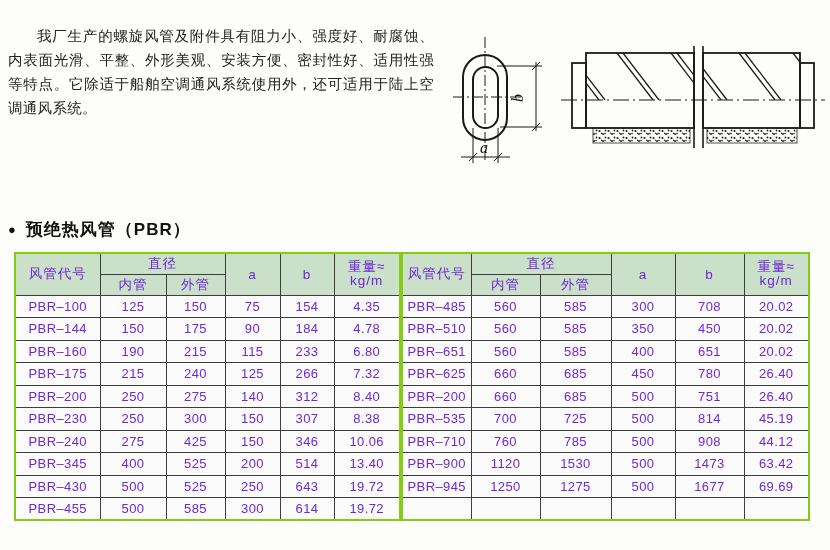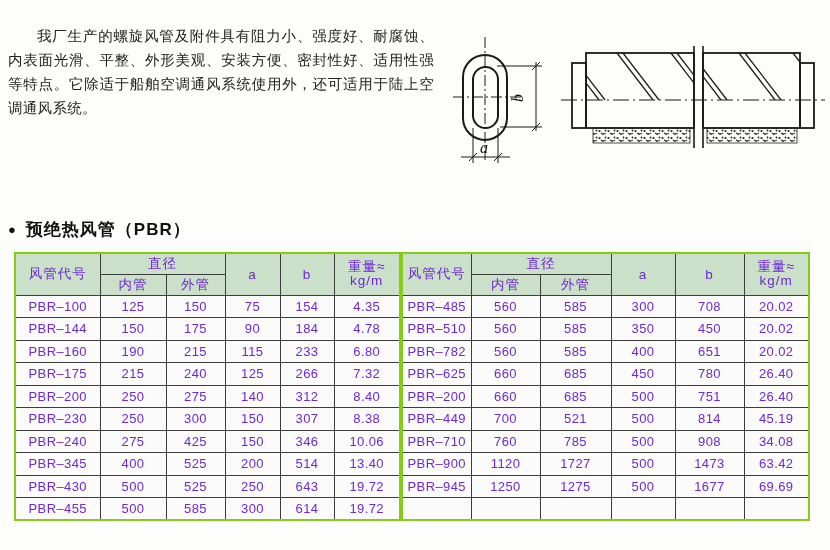--- a/index.html
+++ b/index.html
@@ -286,21 +286,21 @@
           </tr>
           <tr>
             <td>PBR–510</td>
             <td>560</td>
             <td>585</td>
             <td>350</td>
             <td>450</td>
             <td>20.02</td>
           </tr>
           <tr>
-            <td>PBR–782</td>
+            <td>PBR–651</td>
             <td>560</td>
             <td>585</td>
             <td>400</td>
             <td>651</td>
             <td>20.02</td>
           </tr>
           <tr>
             <td>PBR–625</td>
             <td>660</td>
             <td>685</td>
@@ -310,39 +310,39 @@
           </tr>
           <tr>
             <td>PBR–200</td>
             <td>660</td>
             <td>685</td>
             <td>500</td>
             <td>751</td>
             <td>26.40</td>
           </tr>
           <tr>
-            <td>PBR–449</td>
+            <td>PBR–535</td>
             <td>700</td>
-            <td>521</td>
+            <td>725</td>
             <td>500</td>
             <td>814</td>
             <td>45.19</td>
           </tr>
           <tr>
             <td>PBR–710</td>
             <td>760</td>
             <td>785</td>
             <td>500</td>
             <td>908</td>
-            <td>34.08</td>
+            <td>44.12</td>
           </tr>
           <tr>
             <td>PBR–900</td>
             <td>1120</td>
-            <td>1727</td>
+            <td>1530</td>
             <td>500</td>
             <td>1473</td>
             <td>63.42</td>
           </tr>
           <tr>
             <td>PBR–945</td>
             <td>1250</td>
             <td>1275</td>
             <td>500</td>
             <td>1677</td>

